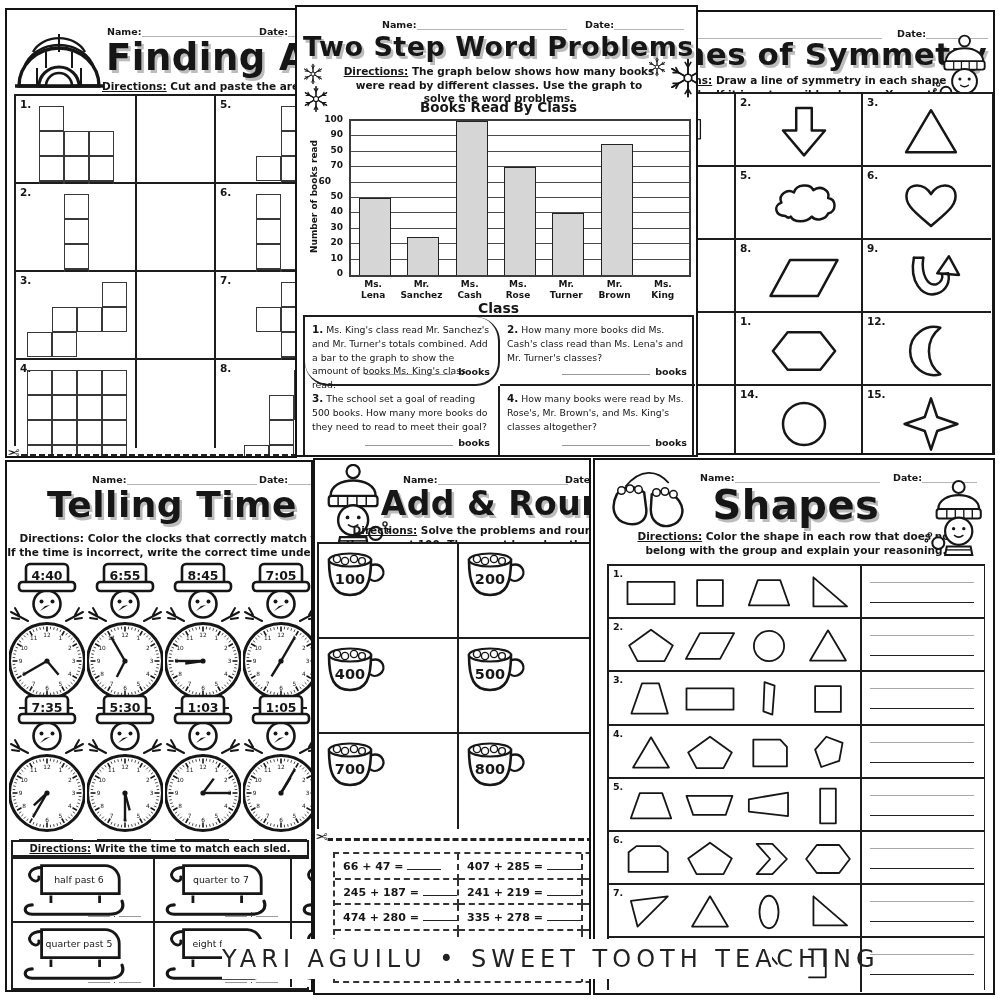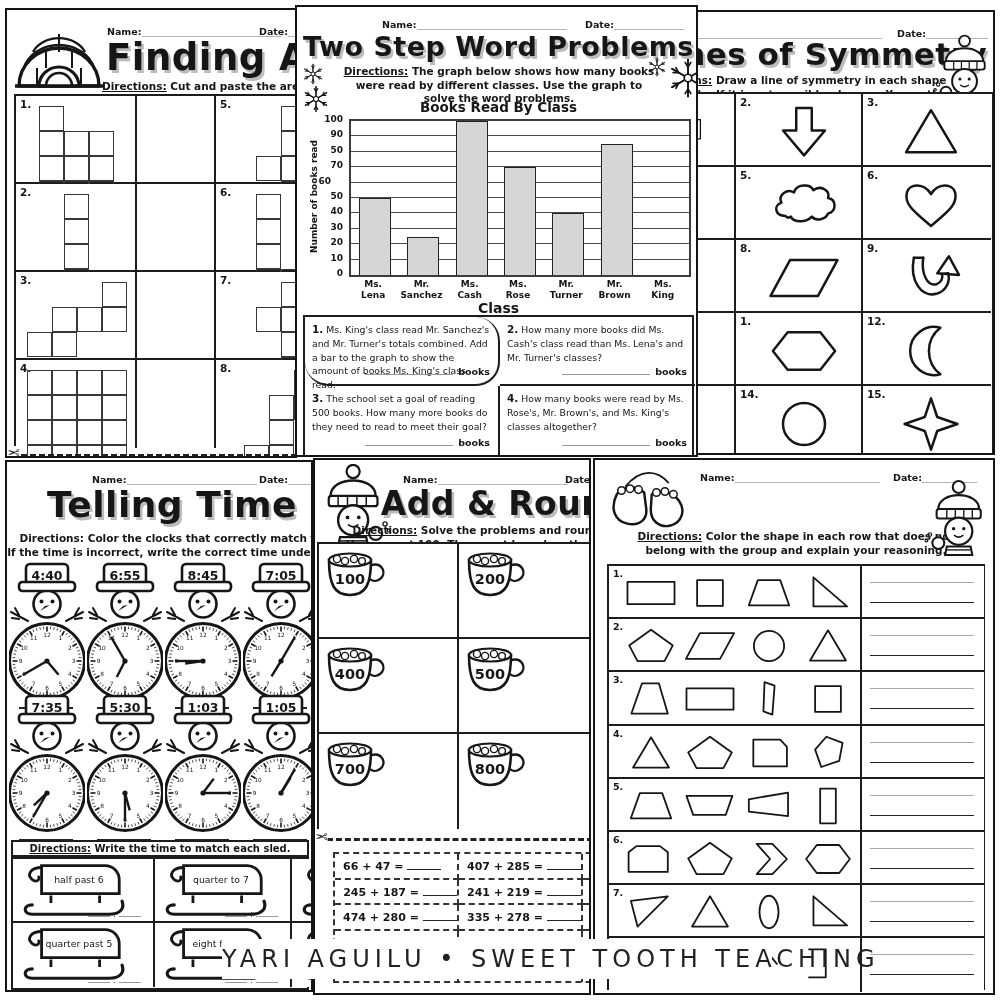--- a/index.html
+++ b/index.html
@@ -1382,20 +1382,21 @@
           <circle cx="18" cy="26" r="4" fill="#fff" stroke="#161616" stroke-width="1.6"></circle>
           <circle cx="27" cy="24" r="4" fill="#fff" stroke="#161616" stroke-width="1.6"></circle>
           <circle cx="36" cy="25" r="4" fill="#fff" stroke="#161616" stroke-width="1.6"></circle>
           <circle cx="55" cy="28" r="4" fill="#fff" stroke="#161616" stroke-width="1.6"></circle>
           <circle cx="64" cy="27" r="4" fill="#fff" stroke="#161616" stroke-width="1.6"></circle>
           <circle cx="73" cy="30" r="4" fill="#fff" stroke="#161616" stroke-width="1.6"></circle>
         </svg>
       </div>
     <div class="abs nd" style="left:105px;top:12px;"><span>Name:</span><span class="nl" style="width:145px;"></span></div>
     <div class="abs nd" style="left:298px;top:12px;"><span>Date:</span><span class="nl" style="width:55px;"></span></div>
+    <div class="abs ttl" style="left:0px;top:22px;width:402px;font-size:40px;">Shapes</div>
     <div class="abs dir" style="left:36px;top:70px;width:330px;"><span class="u">Directions:</span> <span>Color the shape in each row that does not belong with the group and explain your reasoning.</span></div>
     <div class="abs" id="kid-shapes" style="left:328px;top:14px;">
         <svg width="68" height="94" viewBox="0 0 80 96" style="transform:scaleX(-1)">
           <circle cx="38" cy="8" r="7" fill="#fff" stroke="#161616" stroke-width="2.4"></circle>
           <path d="M14,34 C14,12 62,12 62,34 L62,40 H14 Z" fill="#fff" stroke="#161616" stroke-width="2.6"></path>
           <rect x="12" y="34" width="52" height="11" rx="3" fill="#fff" stroke="#161616" stroke-width="2.4"></rect>
           <path d="M22,34 V45 M32,34 V45 M42,34 V45 M52,34 V45" stroke="#161616" stroke-width="1.6"></path>
           <circle cx="38" cy="60" r="16" fill="#fff" stroke="#161616" stroke-width="2.6"></circle>
           <circle cx="32" cy="57" r="2" fill="#161616"></circle>
           <circle cx="44" cy="57" r="2" fill="#161616"></circle>

